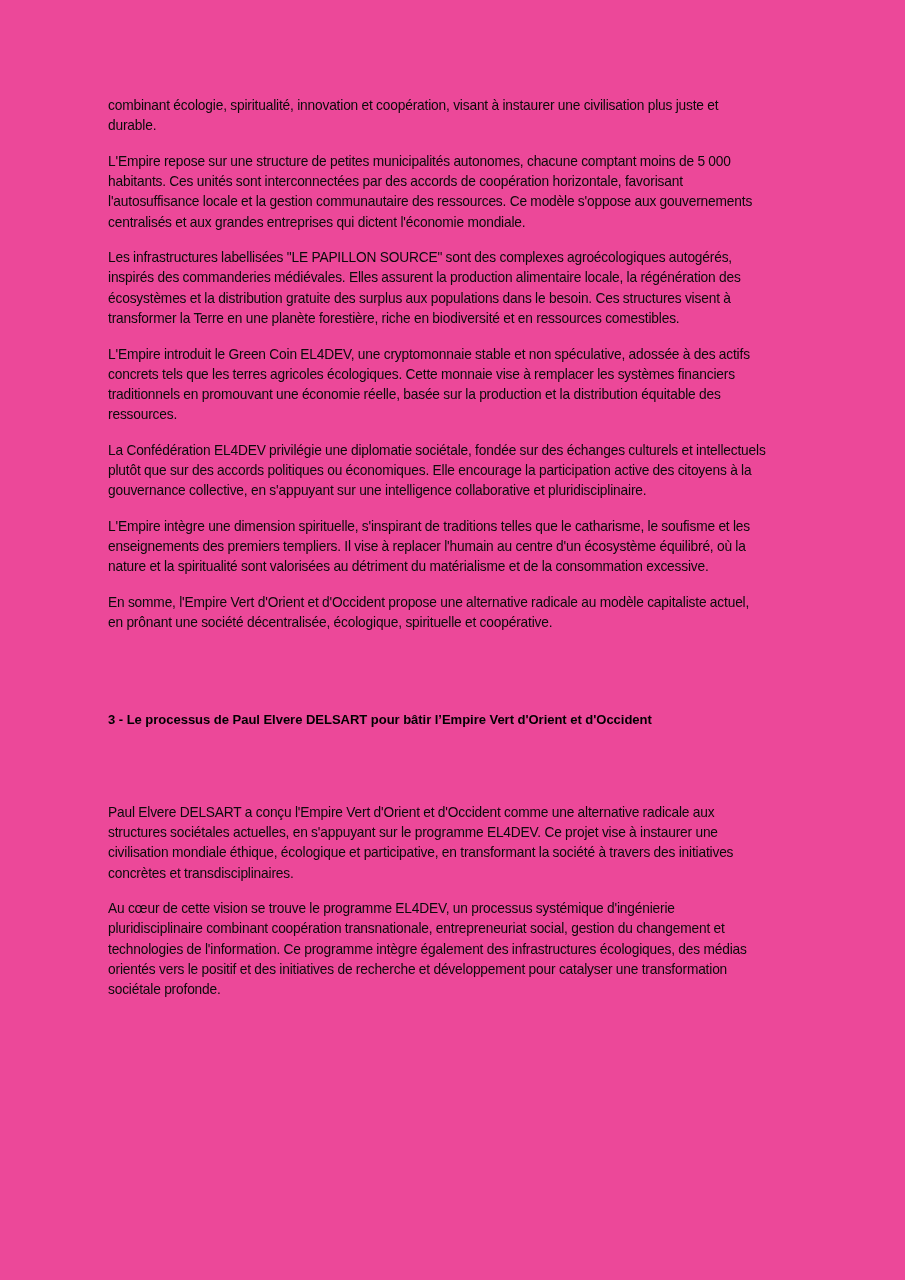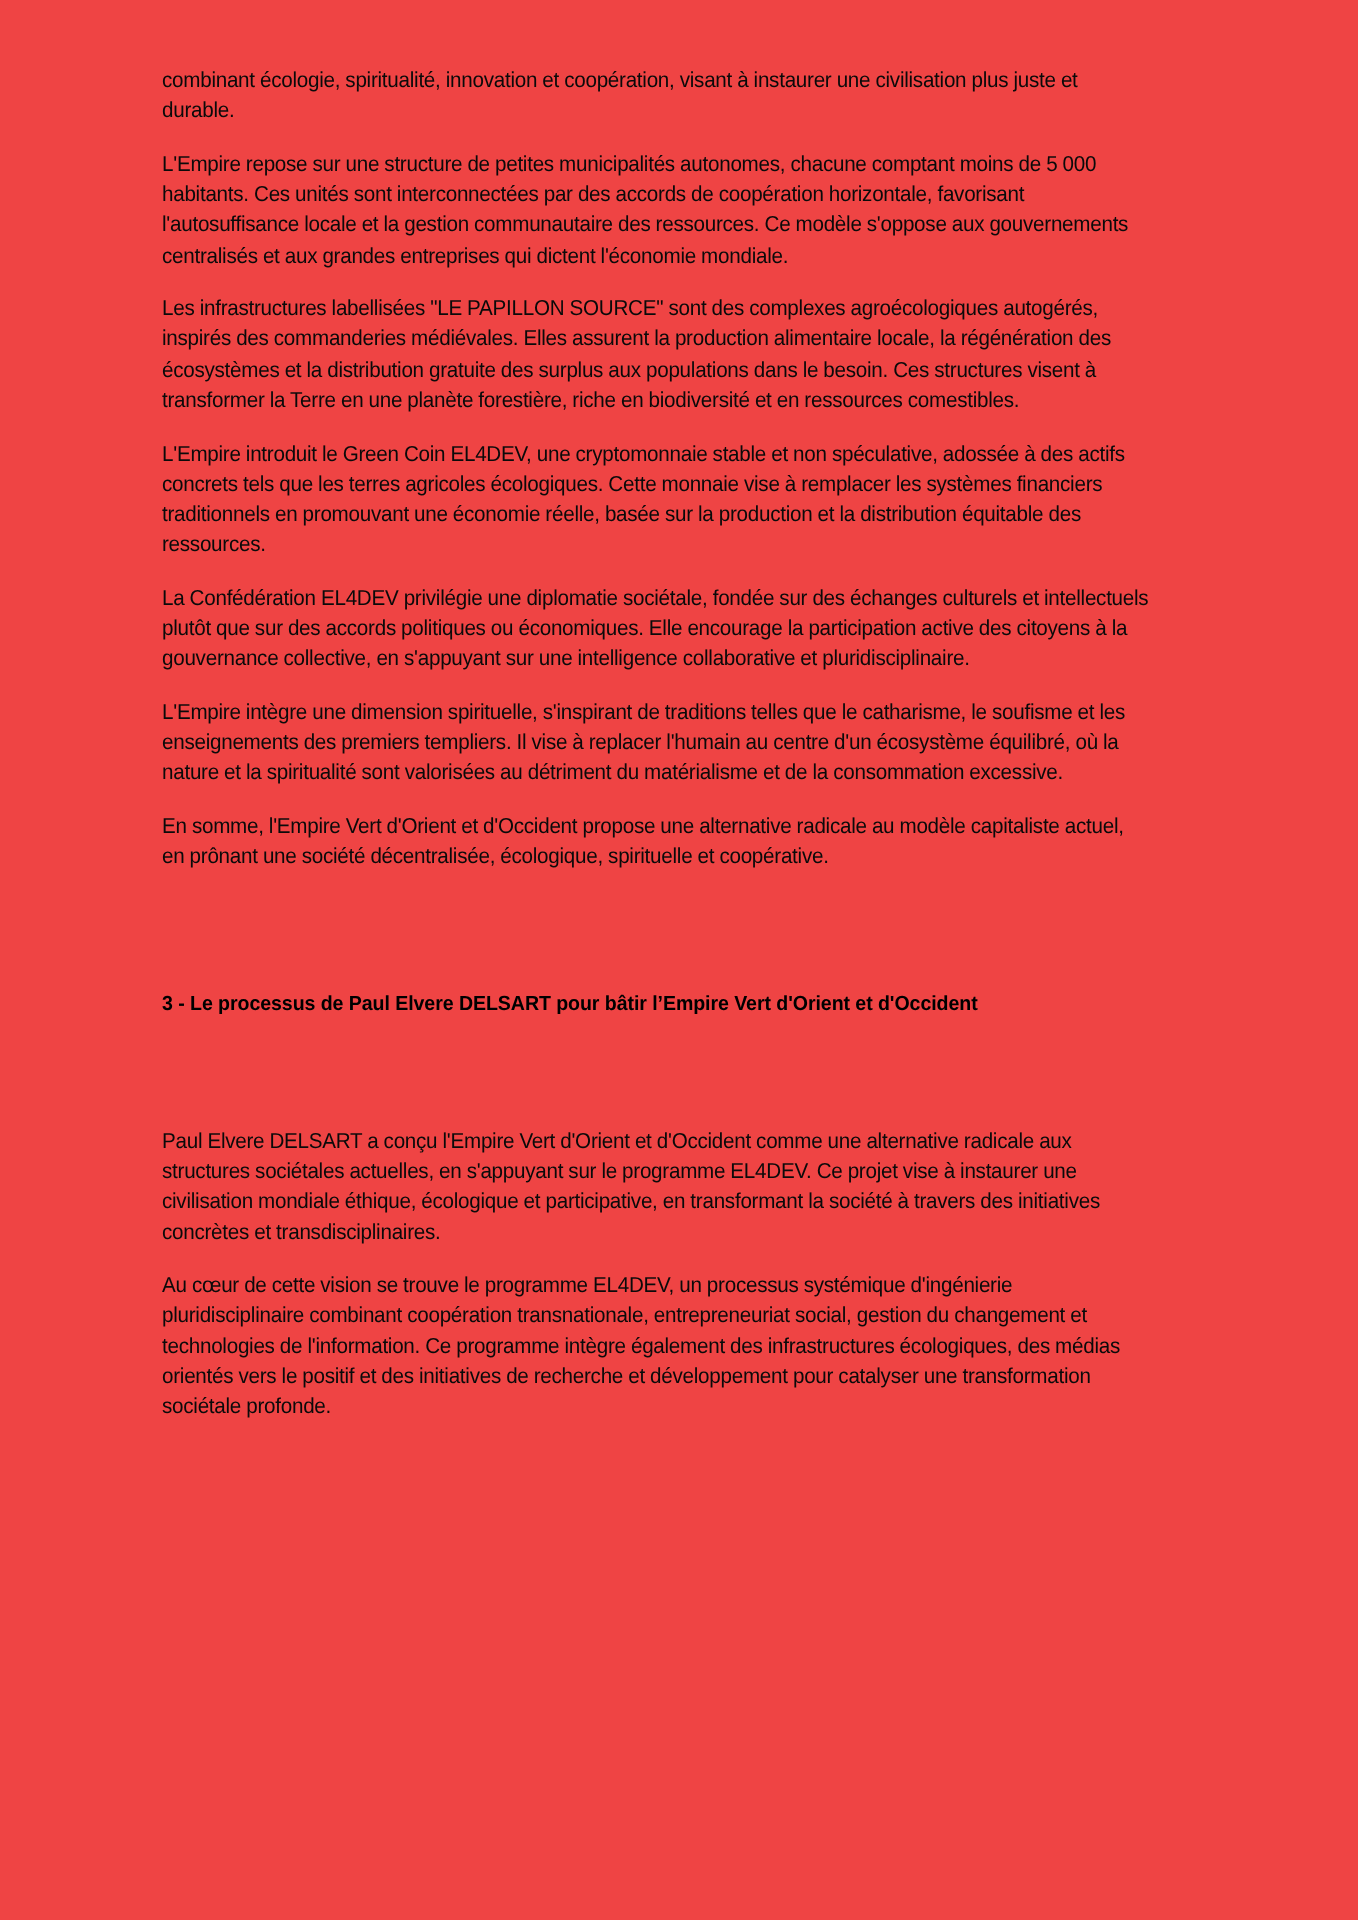--- a/index.html
+++ b/index.html
@@ -15,22 +15,22 @@
     font-family: "Liberation Sans", "DejaVu Sans", sans-serif;
     color: #000000;
     -webkit-font-smoothing: antialiased;
   }
 
   .page {
     position: relative;
     box-sizing: border-box;
     width: 905px;
     height: 1280px;
-    background: #ef4444;
-    padding: 44px 108px 0 108px;
+    background: #ec4899;
+    padding: 95px 108px 0 108px;
   }
 
   .doc-body {
     width: 690px;
   }
 
   
   .para {
     font-family: "Liberation Sans", "DejaVu Sans", sans-serif;
     font-size: 14.4px;

